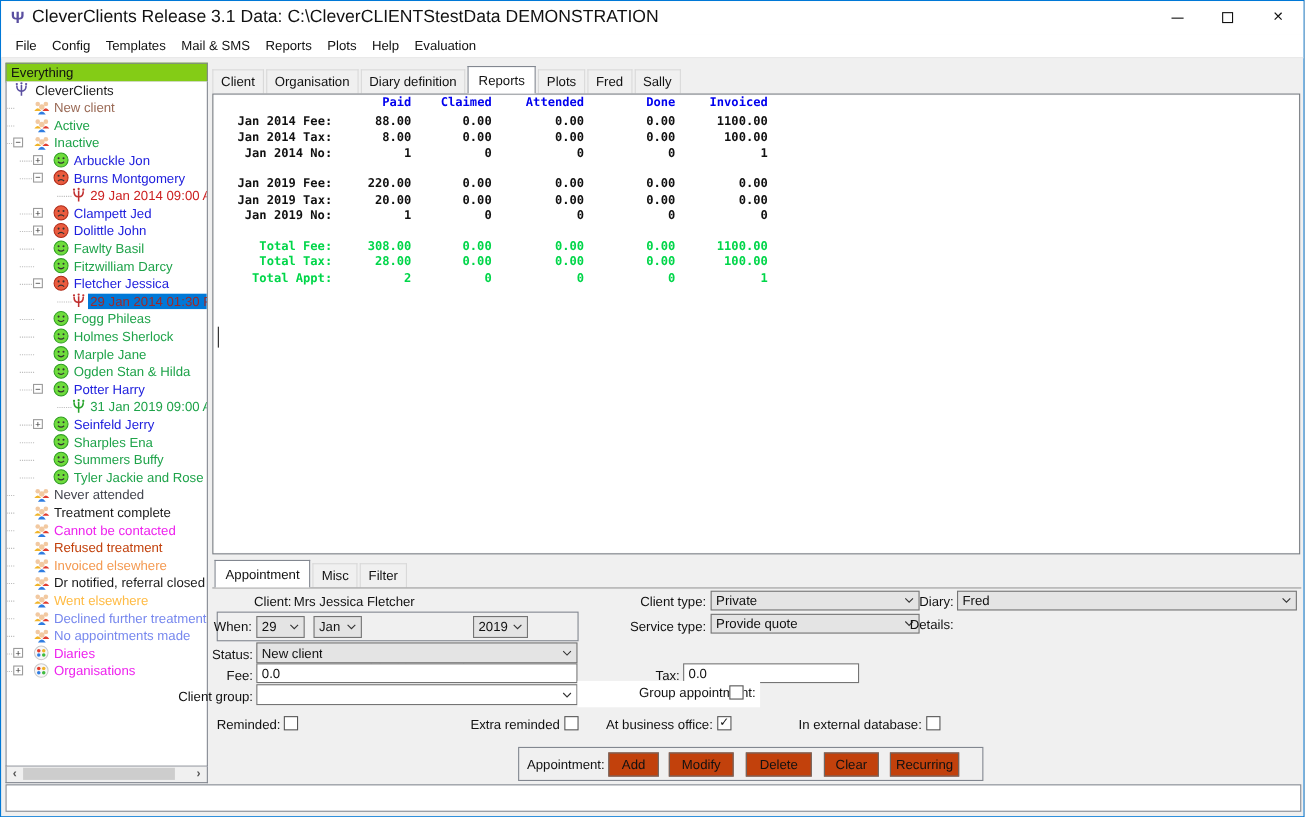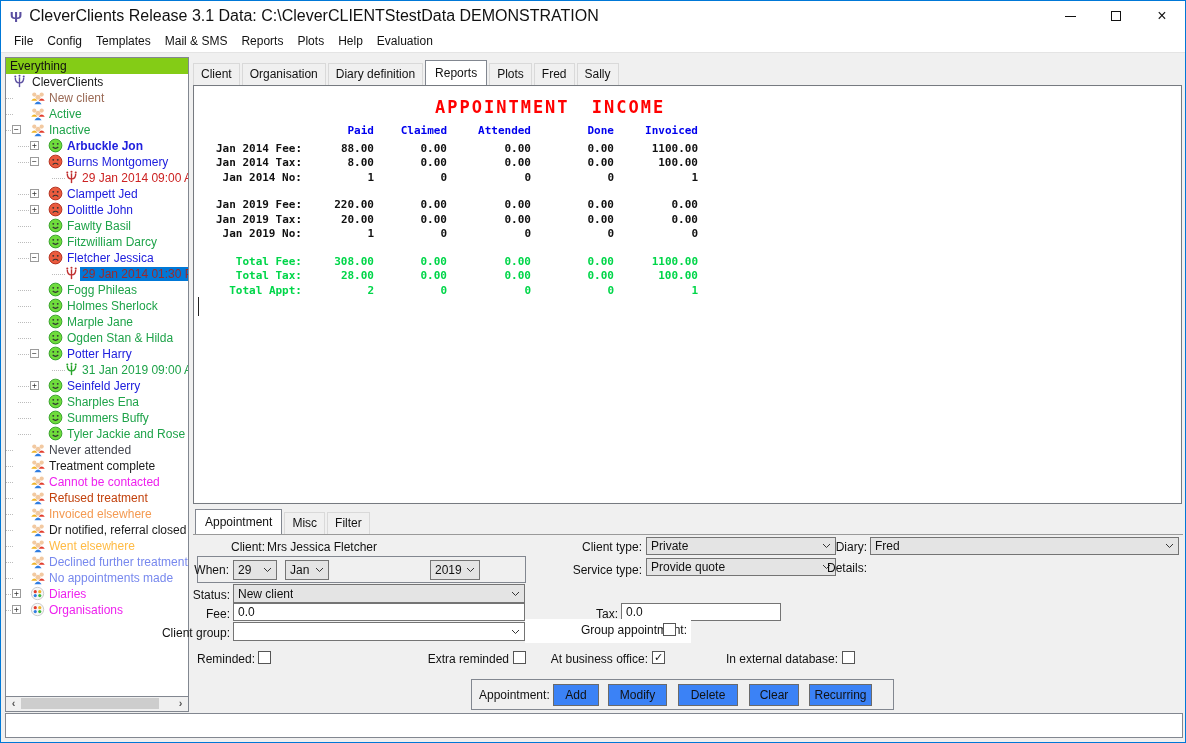--- a/index.html
+++ b/index.html
@@ -51,21 +51,21 @@
   .flabel{position:absolute;font-size:12px;color:#111;text-align:right;white-space:nowrap;}
   .fvalue{position:absolute;font-size:12px;color:#111;white-space:nowrap;}
   .combo{position:absolute;background:#e4e4e4;border:1px solid #747474;box-sizing:border-box;display:flex;align-items:center;justify-content:space-between;font-size:12px;color:#111;padding:0 4px;}
   .combo.white{background:#fff;}
   .combo .cv{overflow:hidden;white-space:nowrap;}
   .tinput{position:absolute;background:#fff;border:1px solid #747474;box-sizing:border-box;font-size:12px;color:#111;padding:1px 4px;font-family:"Liberation Sans",sans-serif;}
   .tarea{position:absolute;background:#fff;border:1px solid #747474;box-sizing:border-box;font-family:"DejaVu Sans Mono",monospace;font-size:12px;color:#111;padding:2px 4px;resize:none;overflow:hidden;}
   .groupbox{position:absolute;border:1px solid #828790;box-sizing:border-box;}
   .cb{position:absolute;width:13px;height:13px;background:#fff;border:1px solid #555;box-sizing:border-box;font-size:11px;line-height:11px;text-align:center;color:#111;}
   .whitebg{background:#fff;padding:4px 4px;}
-  .btn{position:absolute;height:22px;background:#3b82f6;border:1px solid #6a6a6a;box-sizing:border-box;font-size:12px;color:#111;display:flex;align-items:center;justify-content:center;}
+  .btn{position:absolute;height:22px;background:#c2410c;border:1px solid #6a6a6a;box-sizing:border-box;font-size:12px;color:#111;display:flex;align-items:center;justify-content:center;}
 </style>
 </head>
 <body>
 
 <div class="window">
 
   <div class="titlebar">
     <span class="app-icon">Ψ</span>
     <span class="title-text">CleverClients Release 3.1 Data: C:\CleverCLIENTStestData DEMONSTRATION</span>
     <div class="win-controls">
@@ -147,21 +147,21 @@
       </div>
       <div class="trow">
         <span class="guide" style="left: 12px;"></span>
         <span class="expander" style="left: 24px;">+</span>
         <span class="ticon" style="left: 42px;"><svg width="15" height="15" viewBox="0 0 16 16">
             <circle cx="8" cy="8" r="6.8" fill="#6fdc3c" stroke="#2f9e23" stroke-width="1"></circle>
             <circle cx="5.6" cy="6.2" r="1" fill="#333"></circle>
             <circle cx="10.4" cy="6.2" r="1" fill="#333"></circle>
             <path d="M5 9.6 q3 2.8 6 0" stroke="#333" stroke-width="1.2" fill="none"></path>
           </svg></span>
-        <span class="tlabel" style="left: 59px; color: rgb(32, 32, 221); font-weight: bold;">Arbuckle Jon</span>
+        <span class="tlabel" style="left: 59px; color: rgb(32, 32, 221);">Arbuckle Jon</span>
       </div>
       <div class="trow">
         <span class="guide" style="left: 12px;"></span>
         <span class="expander" style="left: 24px;">−</span>
         <span class="ticon" style="left: 42px;"><svg width="15" height="15" viewBox="0 0 16 16">
             <circle cx="8" cy="8" r="6.8" fill="#ea5b3e" stroke="#b02a18" stroke-width="1"></circle>
             <circle cx="5.6" cy="6.2" r="1" fill="#333"></circle>
             <circle cx="10.4" cy="6.2" r="1" fill="#333"></circle>
             <path d="M5 11.3 q3 -2.8 6 0" stroke="#333" stroke-width="1.2" fill="none"></path>
           </svg></span>
@@ -501,21 +501,20 @@
       <div class="tab">Client</div>
       <div class="tab">Organisation</div>
       <div class="tab">Diary definition</div>
       <div class="tab active">Reports</div>
       <div class="tab">Plots</div>
       <div class="tab">Fred</div>
       <div class="tab">Sally</div>
     </div>
 
   <div class="report-panel">
-    <div class="report-title">APPOINTMENT INCOME</div>
     <div id="report-body">
         <div class="rrow hdr">
           <span class="rc0"></span>
           <span class="rc1">Paid</span>
           <span class="rc2">Claimed</span>
           <span class="rc3">Attended</span>
           <span class="rc4">Done</span>
           <span class="rc5">Invoiced</span>
         </div>
         <div class="rrow data">

